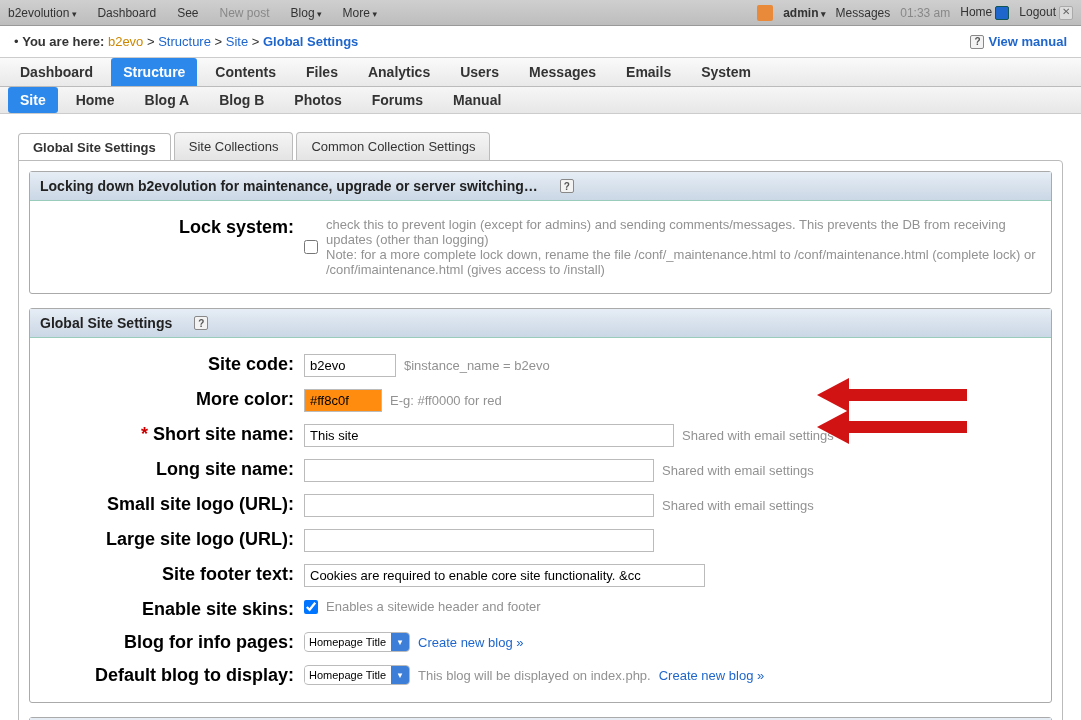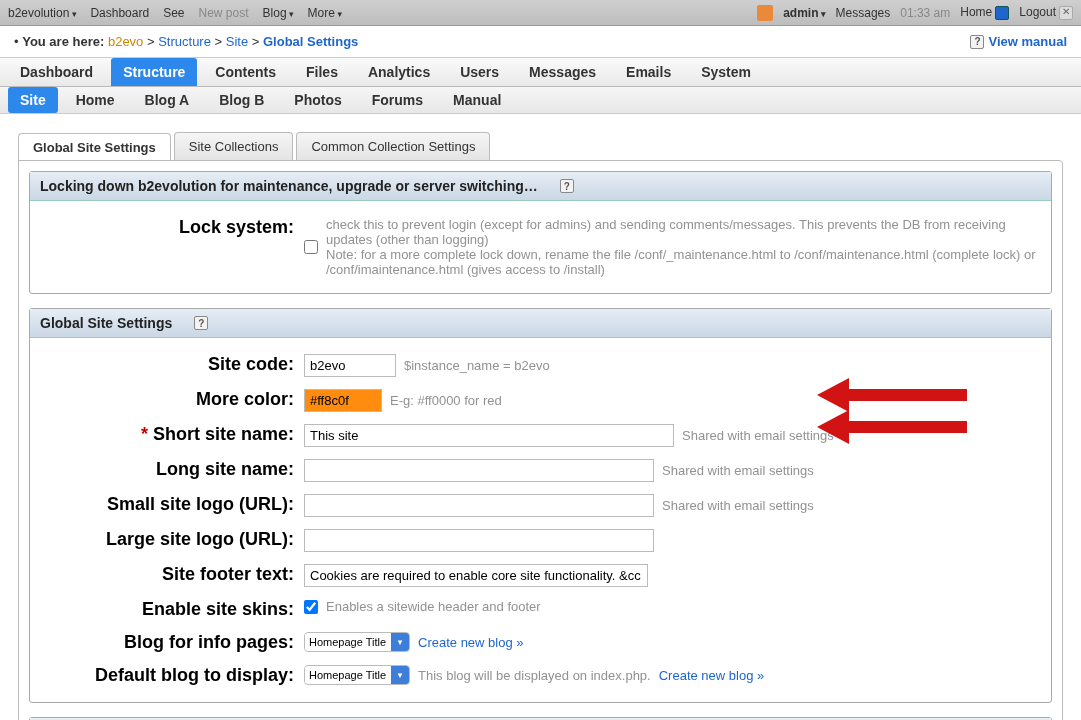--- a/index.html
+++ b/index.html
@@ -1,21 +1,21 @@
 <!DOCTYPE html>
 <html><head>
 <meta charset="utf-8">
 <style>
 * { box-sizing: border-box; margin: 0; padding: 0; }
 body { font-family: "Lucida Grande", Arial, sans-serif; font-size: 13px; background: #fff; color: #333; }
 a { color: #1F66CC; text-decoration: none; cursor: pointer; }
 
 
 .topbar { background: linear-gradient(#cfcfcf, #bdbdbd); border-bottom: 1px solid #999; height: 26px; display: flex; align-items: center; padding: 0 8px; font-size: 12px; }
-.topbar .left { display: flex; align-items: flex-end; gap: 14px; }
+.topbar .left { display: flex; align-items: flex-end; gap: 21px; }
 .topbar .right { margin-left: auto; display: flex; align-items: center; gap: 10px; }
 .topbar .item { color: #333; cursor: pointer; }
 .topbar .dim { color: #888; }
 .topbar .drop::after { content: " ▾"; font-size: 9px; }
 .topbar .time { color: #888; }
 .topbar .avatar { width: 16px; height: 16px; background: #e88a3a; border-radius: 2px; display: inline-block; vertical-align: middle; }
 .topbar .iconbox { width: 14px; height: 14px; background: #1F66CC; border-radius: 2px; display: inline-block; vertical-align: middle; margin-left: 3px; border:1px solid #155; }
 .topbar .iconx { width: 14px; height: 14px; background: #ddd; border: 1px solid #aaa; border-radius: 2px; display: inline-block; vertical-align: middle; margin-left: 3px; position: relative; }
 .topbar .iconx::before { content: "✕"; position: absolute; top: -1px; left: 2px; font-size: 10px; color: #666; }
 
@@ -201,21 +201,21 @@
       </div>
       <div class="frow">
         <div class="flabel">Large site logo (URL):</div>
         <div class="fctrl">
           <input type="text" style="width: 350px;">
         </div>
       </div>
       <div class="frow">
         <div class="flabel">Site footer text:</div>
         <div class="fctrl">
-          <input type="text" style="width: 344px;" value="Cookies are required to enable core site functionality. &amp;cc">
+          <input type="text" style="width: 401px;" value="Cookies are required to enable core site functionality. &amp;cc">
         </div>
       </div>
       <div class="frow">
         <div class="flabel">Enable site skins:</div>
         <div class="fctrl">
           <input type="checkbox" checked="" style="">
           <span class="hint">Enables a sitewide header and footer</span>
         </div>
       </div>
       <div class="frow">

